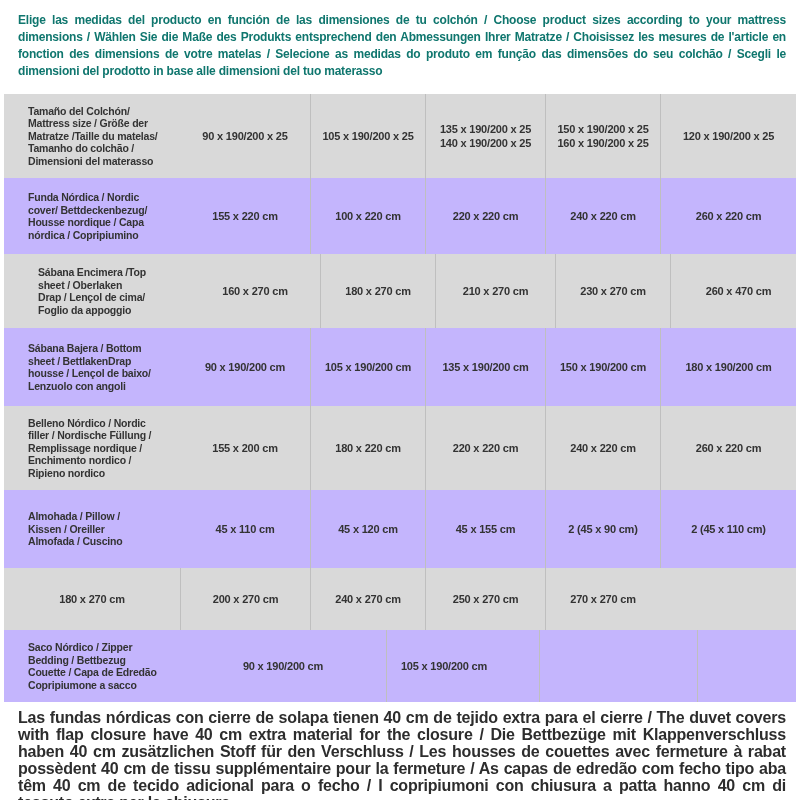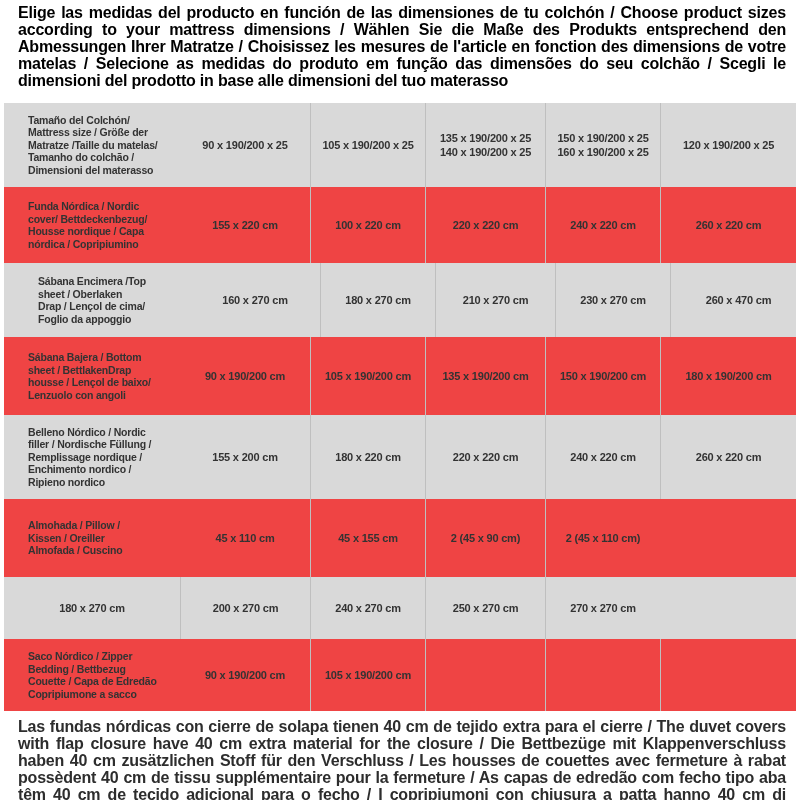--- a/index.html
+++ b/index.html
@@ -6,49 +6,49 @@
   body{
     width:800px;height:800px;
     background:#ffffff;
     font-family:"Liberation Sans", sans-serif;
     color:var(--text,#303030);
     -webkit-font-smoothing:antialiased;
   }
   .page{width:800px;height:800px;overflow:hidden;}
 
   .intro{
-    margin:4px 14px 14px 18px;
-    font-size:16px;
+    margin:12px 14px 14px 18px;
+    font-size:12px;
     font-weight:bold;
     line-height:17px;
     letter-spacing:-0.2px;
     text-align:justify;
-    color:#000000;
+    color:#0f766e;
     white-space:normal;
   }
 
   .size-table{
     margin:0 4px;
     width:792px;
   }
   .row{
     display:grid;
     grid-template-columns:176px 130px 115px 120px 115px 136px;
     align-items:stretch;
-    background:#ef4444;
+    background:#c4b5fd;
   }
   .row.shaded{background:var(--row-shaded,#d9d9d9);}
   .row:nth-child(1){min-height:84px;}
   .row:nth-child(2){min-height:76px;}
   .row:nth-child(3){min-height:74px;padding-left:10px;}
   .row:nth-child(4){min-height:78px;}
   .row:nth-child(5){min-height:84px;}
   .row:nth-child(6){min-height:78px;}
   .row:nth-child(7){min-height:62px;}
-  .row:nth-child(8){min-height:72px;}
+  .row:nth-child(8){min-height:72px;gap:38px;}
 
   .cell{
     display:flex;
     align-items:center;
     font-weight:bold;
     letter-spacing:-0.2px;
   }
   .cell.label{
     justify-content:flex-start;
     padding-left:24px;
@@ -151,20 +151,21 @@
       <div class="cell value">220 x 220 cm</div>
       <div class="cell value">240 x 220 cm</div>
       <div class="cell value">260 x 220 cm</div>
     </div>
 
     <div class="row">
       <div class="cell label">Almohada  / Pillow /
 Kissen / Oreiller
 Almofada / Cuscino</div>
       <div class="cell value">45 x 110 cm</div>
+      <div class="cell value">45 x 120 cm</div>
       <div class="cell value">45 x 155 cm</div>
       <div class="cell value">2 (45 x 90 cm)</div>
       <div class="cell value">2 (45 x 110 cm)</div>
     </div>
 
     <div class="row shaded">
       <div class="cell value">180 x 270 cm</div>
       <div class="cell value">200 x 270 cm</div>
       <div class="cell value">240 x 270 cm</div>
       <div class="cell value">250 x 270 cm</div>

